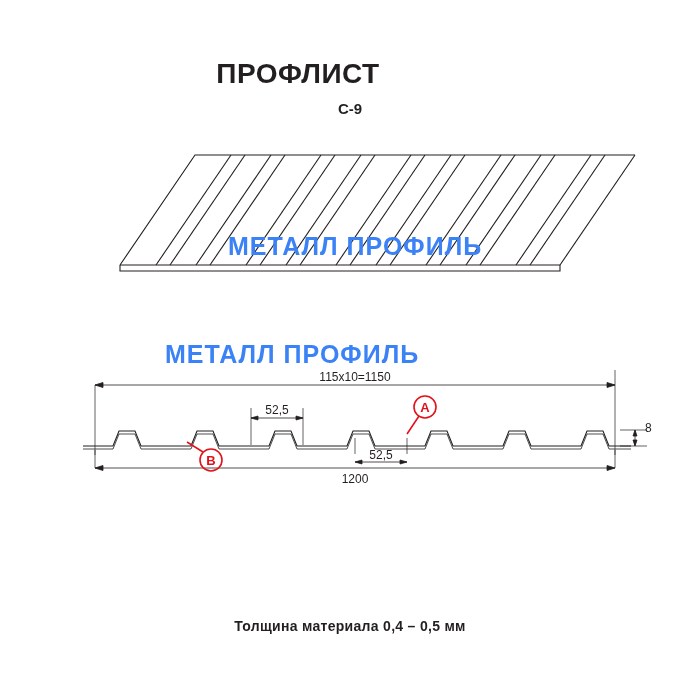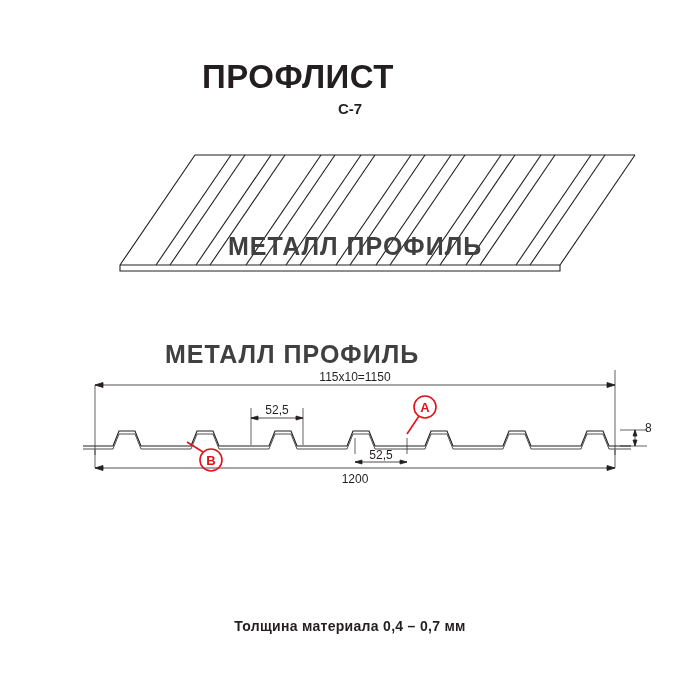--- a/index.html
+++ b/index.html
@@ -19,21 +19,21 @@
     position: relative;
     width: 700px;
     height: 700px;
   }
   .title {
     position: absolute;
     top: 58px;
     left: 0;
     width: 596px;
     text-align: center;
-    font-size: 33px;
+    font-size: 28px;
     font-weight: bold;
     letter-spacing: 0.5px;
   }
   .subtitle {
     position: absolute;
     top: 100px;
     left: 0;
     width: 700px;
     text-align: center;
     font-size: 15px;
@@ -50,21 +50,21 @@
     position: absolute;
     top: 350px;
     left: 55px;
     width: 600px;
     height: 140px;
     text-align: center;
   }
   .watermark {
     position: absolute;
     pointer-events: none;
-    color: #404040;
+    color: #3b82f6;
     font-weight: bold;
     font-size: 25px;
     letter-spacing: 1px;
     white-space: nowrap;
     text-align: center;
   }
   .wm1 { top: 232px; left: 228px; }
   .wm2 { top: 340px; left: 165px; }
   .footnote {
     position: absolute;
@@ -93,21 +93,21 @@
     font-weight: bold;
     fill: #e1121c;
   }
 </style>
 </head>
 <body>
 
 <div class="page">
 
   <div class="title">ПРОФЛИСТ</div>
-  <div class="subtitle">С-7</div>
+  <div class="subtitle">С-9</div>
 
   <div class="iso-wrap">
     <svg width="580" height="170" viewBox="0 0 580 170">
       <g class="ln">
 
         <path d="M60 125 L135 15 L575 15"></path>
 
         <path d="M60 125 L500 125"></path>
 
         <path d="M575 15 L500 125"></path>
@@ -230,15 +230,15 @@
 
       <g>
         <circle class="calloutfill" cx="156" cy="110" r="11"></circle>
         <path class="callout" d="M148 102 L132 92"></path>
         <text class="lbl-red" x="156" y="115" text-anchor="middle">B</text>
       </g>
 
     </svg>
   </div>
 
-  <div class="footnote">Толщина материала 0,4 – 0,7 мм</div>
+  <div class="footnote">Толщина материала 0,4 – 0,5 мм</div>
 
 </div>
 
 </body></html>

